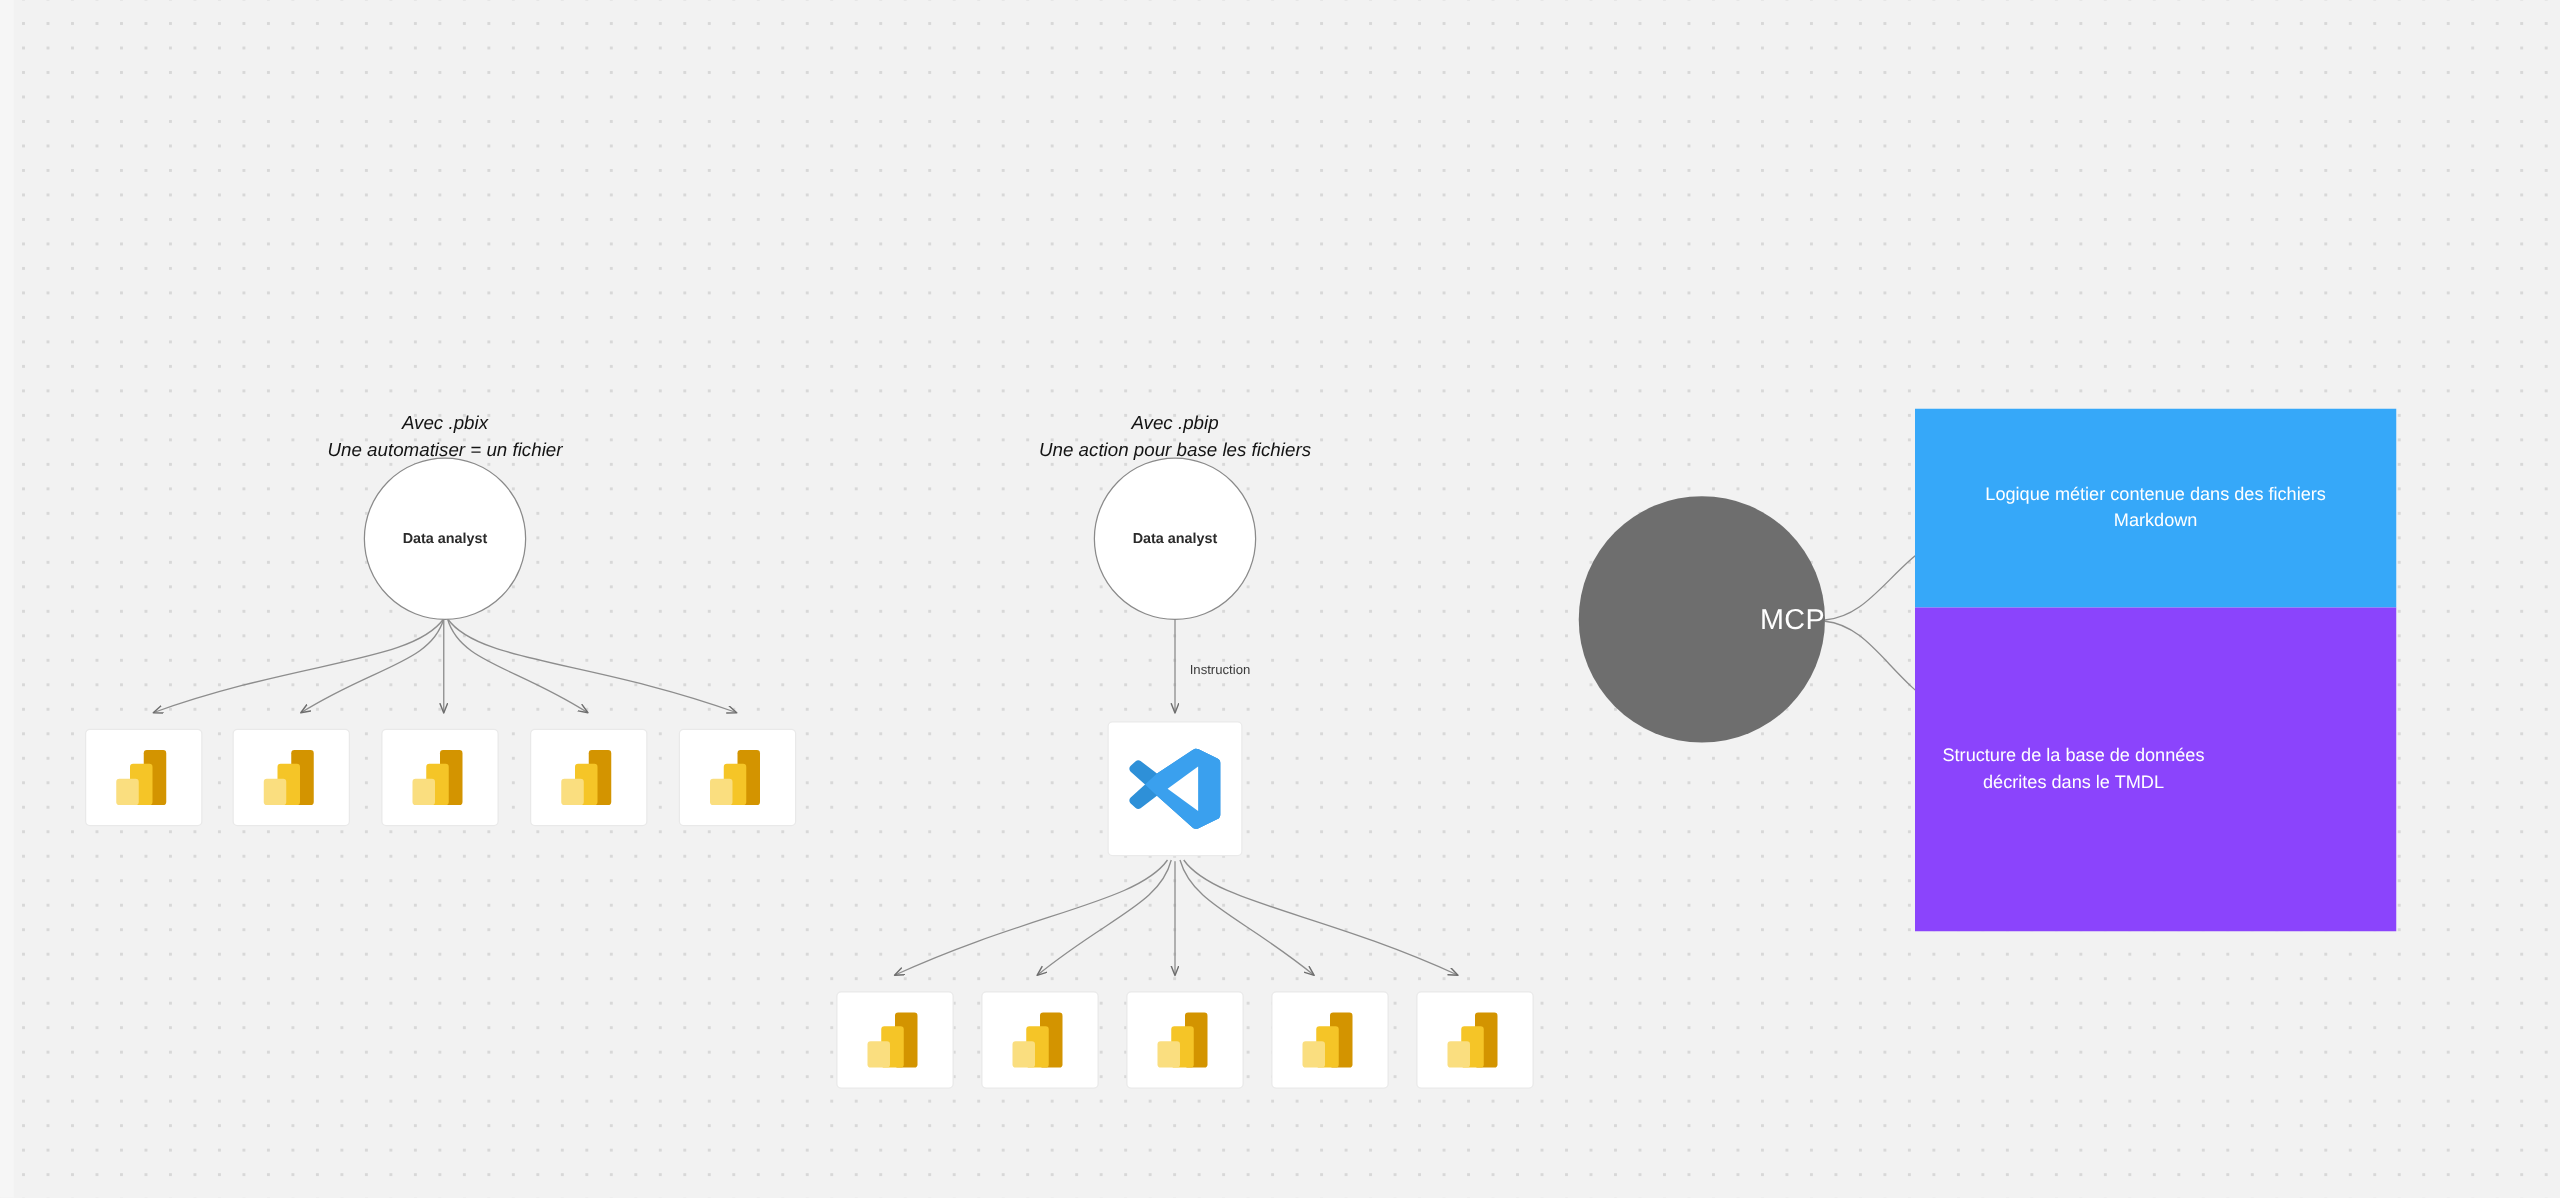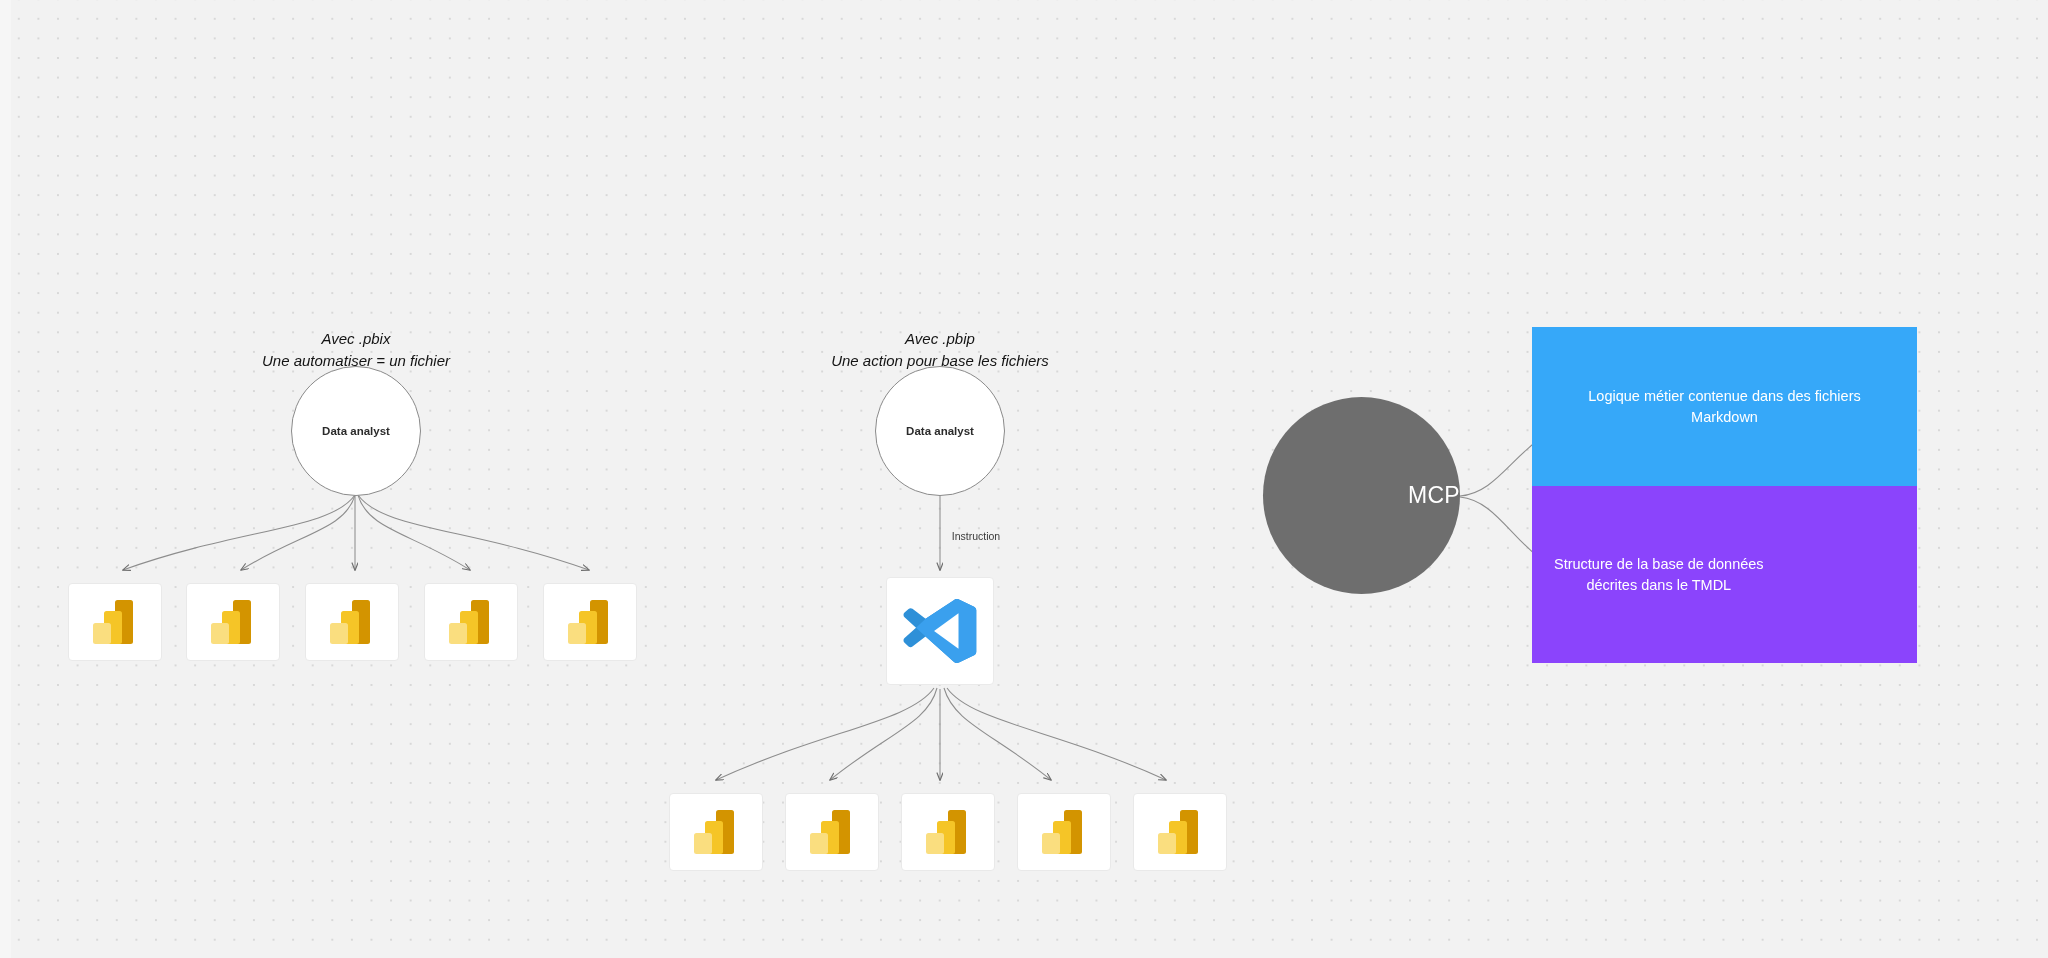--- a/index.html
+++ b/index.html
@@ -117,21 +117,21 @@
     padding: 0 22px;
     box-sizing: border-box;
   }
   #box-markdown {
     top: 327px;
     height: 159px;
     background: #36a8f9;
   }
   #box-tmdl {
     top: 486px;
-    height: 177px;
+    height: 259px;
     background: #8b44fc;
   }
 
   
   .pbi-card {
     position: absolute;
     width: 94px;
     height: 78px;
     background: #ffffff;
     border: 1px solid #e9e9e9;

